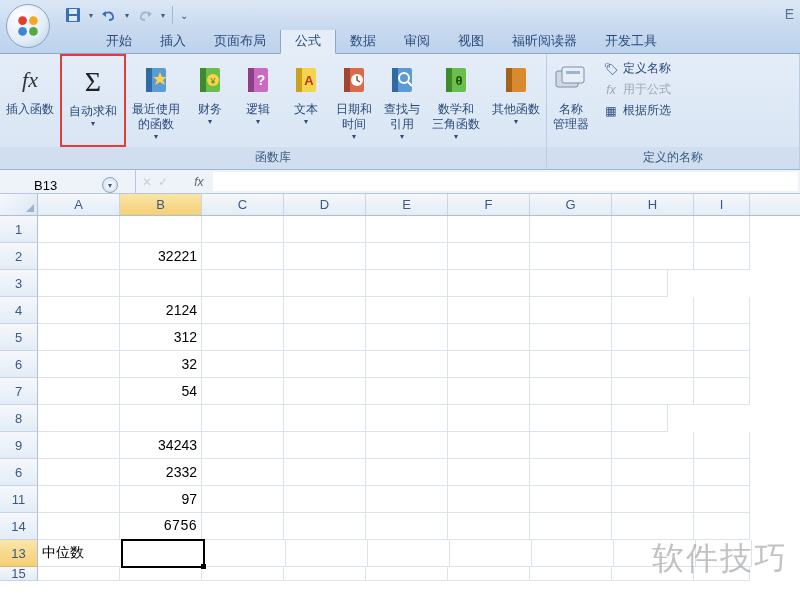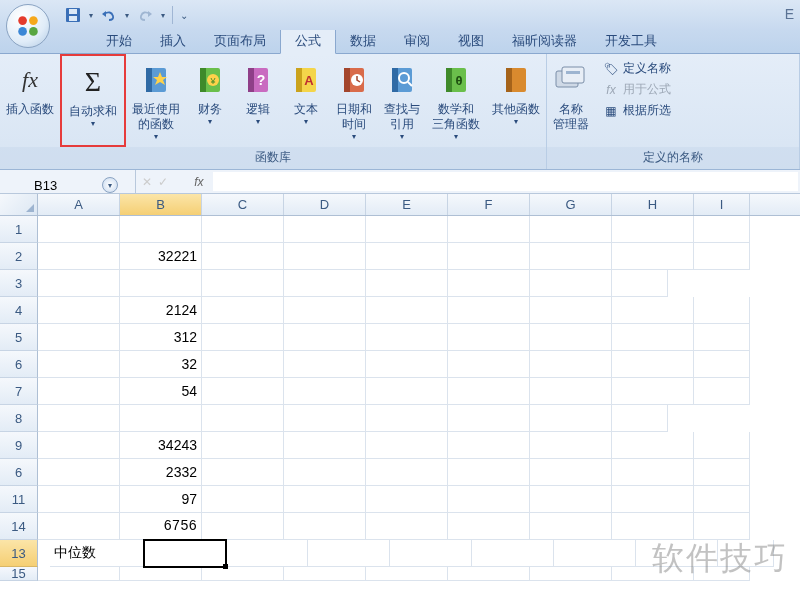--- a/index.html
+++ b/index.html
@@ -427,21 +427,21 @@
         <div class="cell txt" style="width: 82px;"></div>
         <div class="cell txt" style="width: 82px;"></div>
         <div class="cell txt" style="width: 82px;"></div>
         <div class="cell txt" style="width: 82px;"></div>
         <div class="cell txt" style="width: 82px;"></div>
         <div class="cell txt" style="width: 82px;"></div>
         <div class="cell txt" style="width: 56px;"></div>
       </div>
       <div class="row">
         <div class="rowhdr sel">13</div>
-        <div class="cell txt" style="width: 94px; margin-left: 12px;">中位数</div>
+        <div class="cell txt" style="width: 84px;">中位数</div>
         <div class="cell txt active" style="width: 82px;"></div>
         <div class="cell txt" style="width: 82px;"></div>
         <div class="cell txt" style="width: 82px;"></div>
         <div class="cell txt" style="width: 82px;"></div>
         <div class="cell txt" style="width: 82px;"></div>
         <div class="cell txt" style="width: 82px;"></div>
         <div class="cell txt" style="width: 82px;"></div>
         <div class="cell txt" style="width: 56px;"></div>
       </div>
       <div class="row" style="height: 14px;">

